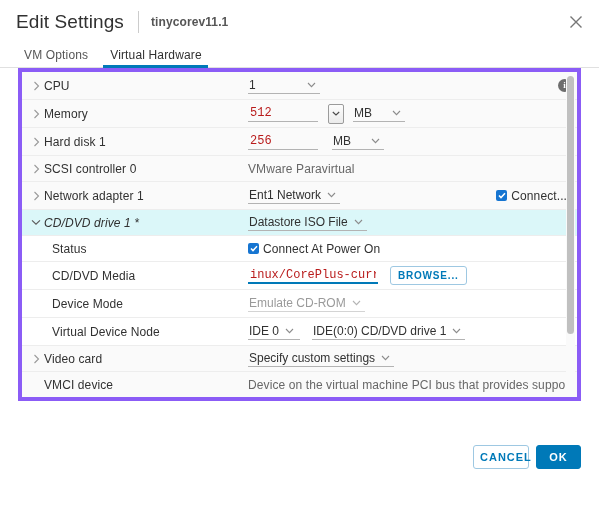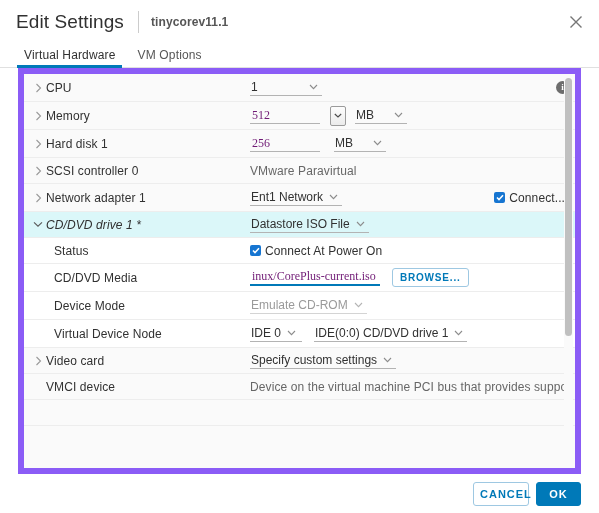--- a/index.html
+++ b/index.html
@@ -120,23 +120,23 @@
     border-radius: 3px;
     cursor: pointer;
     font-family: "Liberation Sans", sans-serif;
     line-height: 1.1;
   }
 
   
   .list-wrap {
     position: relative;
     margin: 0 18px 0 18px;
-    border: 6px solid #8b5cf6;
+    border: 4px solid #8b5cf6;
     background: #fafafa;
-    height: 406px;
+    height: 333px;
     box-sizing: border-box;
     overflow: hidden;
   }
   .list-scroll {
     position: absolute;
     top: 0; left: 0; right: 0; bottom: 0;
     overflow: hidden;
   }
   .row {
     display: flex;
@@ -210,23 +210,23 @@
     display: inline-flex;
     align-items: center;
     margin-right: 2px;
   }
   .chev svg { display: block; }
 
   .underline-input {
     border: none;
     border-bottom: 1px solid #b3b3b3;
     background: transparent;
-    font-family: Liberation Serif, serif;
-    font-size: 12px;
-    color: #701a75;
+    font-family: Liberation Mono, monospace;
+    font-size: 12px;
+    color: #b91c1c;
     padding: 1px 2px;
     outline: none;
     box-sizing: border-box;
     height: 17px;
   }
   .underline-input.focused {
     border-bottom: 2px solid #0079b8;
   }
 
   .spin-btn {
@@ -373,25 +373,25 @@
     <span class="title-sep"></span>
     <span class="subtitle">tinycorev11.1</span>
     <div class="close-btn">
       <svg width="14" height="14" viewBox="0 0 14 14">
         <path d="M1.5 1.5 L12.5 12.5 M12.5 1.5 L1.5 12.5" stroke="#767676" stroke-width="1.4" fill="none"></path>
       </svg>
     </div>
   </div>
 
   <div class="tabs">
+    <div class="tab">
+      <span>VM Options</span>
+    </div>
     <div class="tab active">
       <span>Virtual Hardware</span>
-    </div>
-    <div class="tab">
-      <span>VM Options</span>
     </div>
   </div>
 
 
   <div class="list-wrap">
     <div class="list-scroll">
 
       <div class="row h28">
         <div class="row-label">
           <span class="caret">

